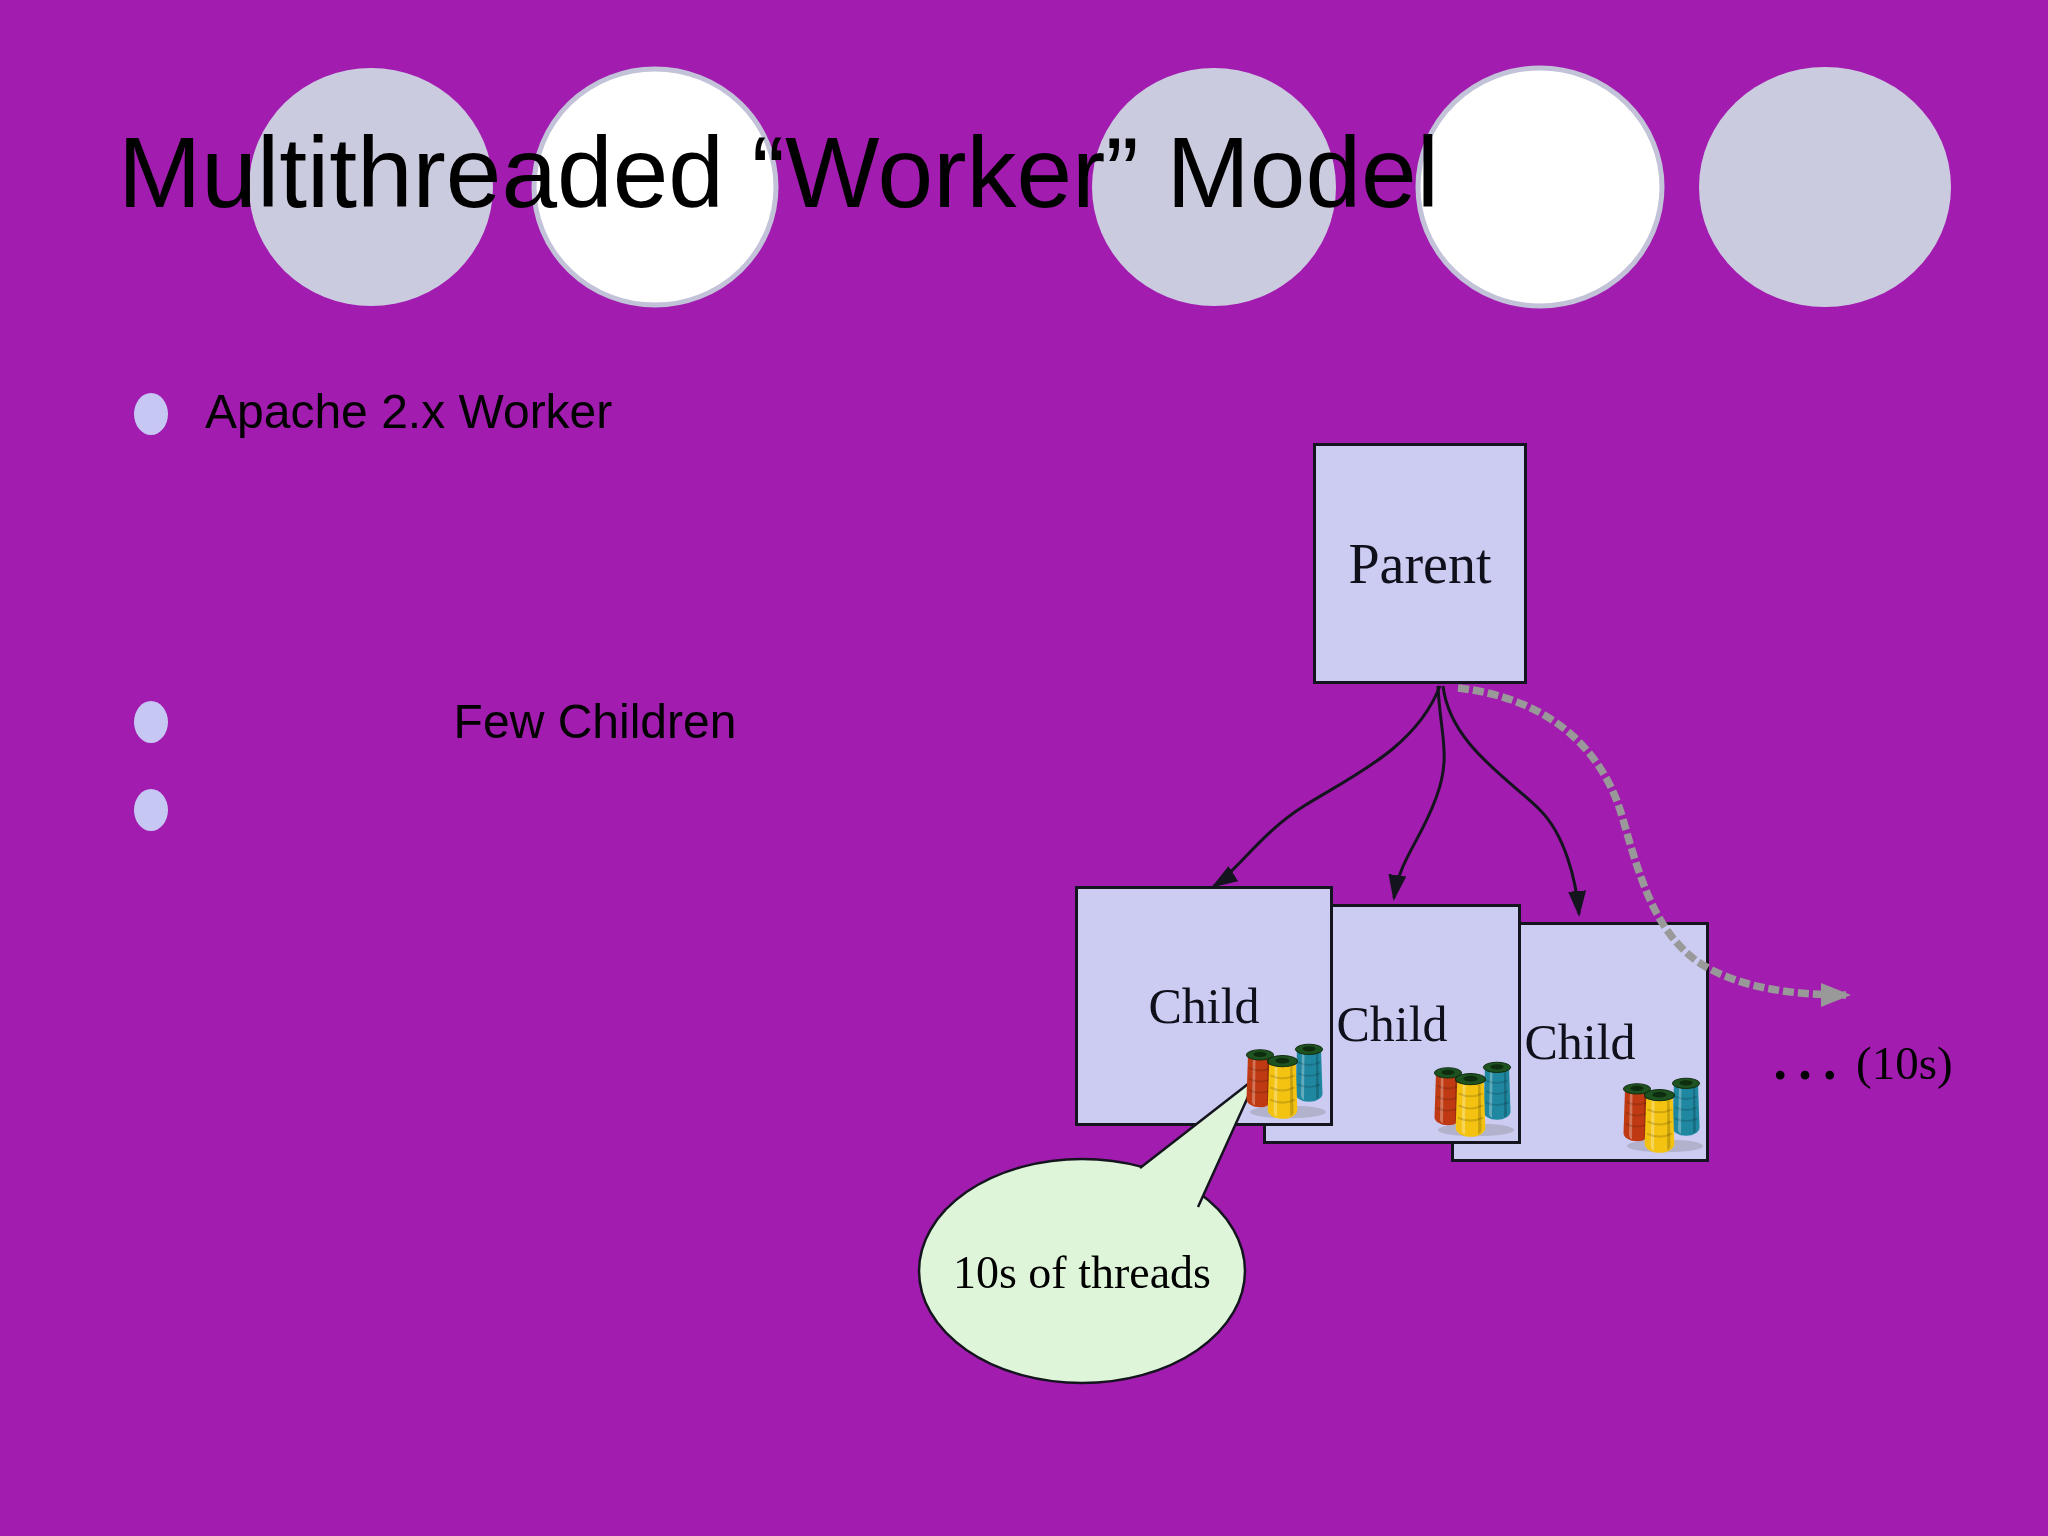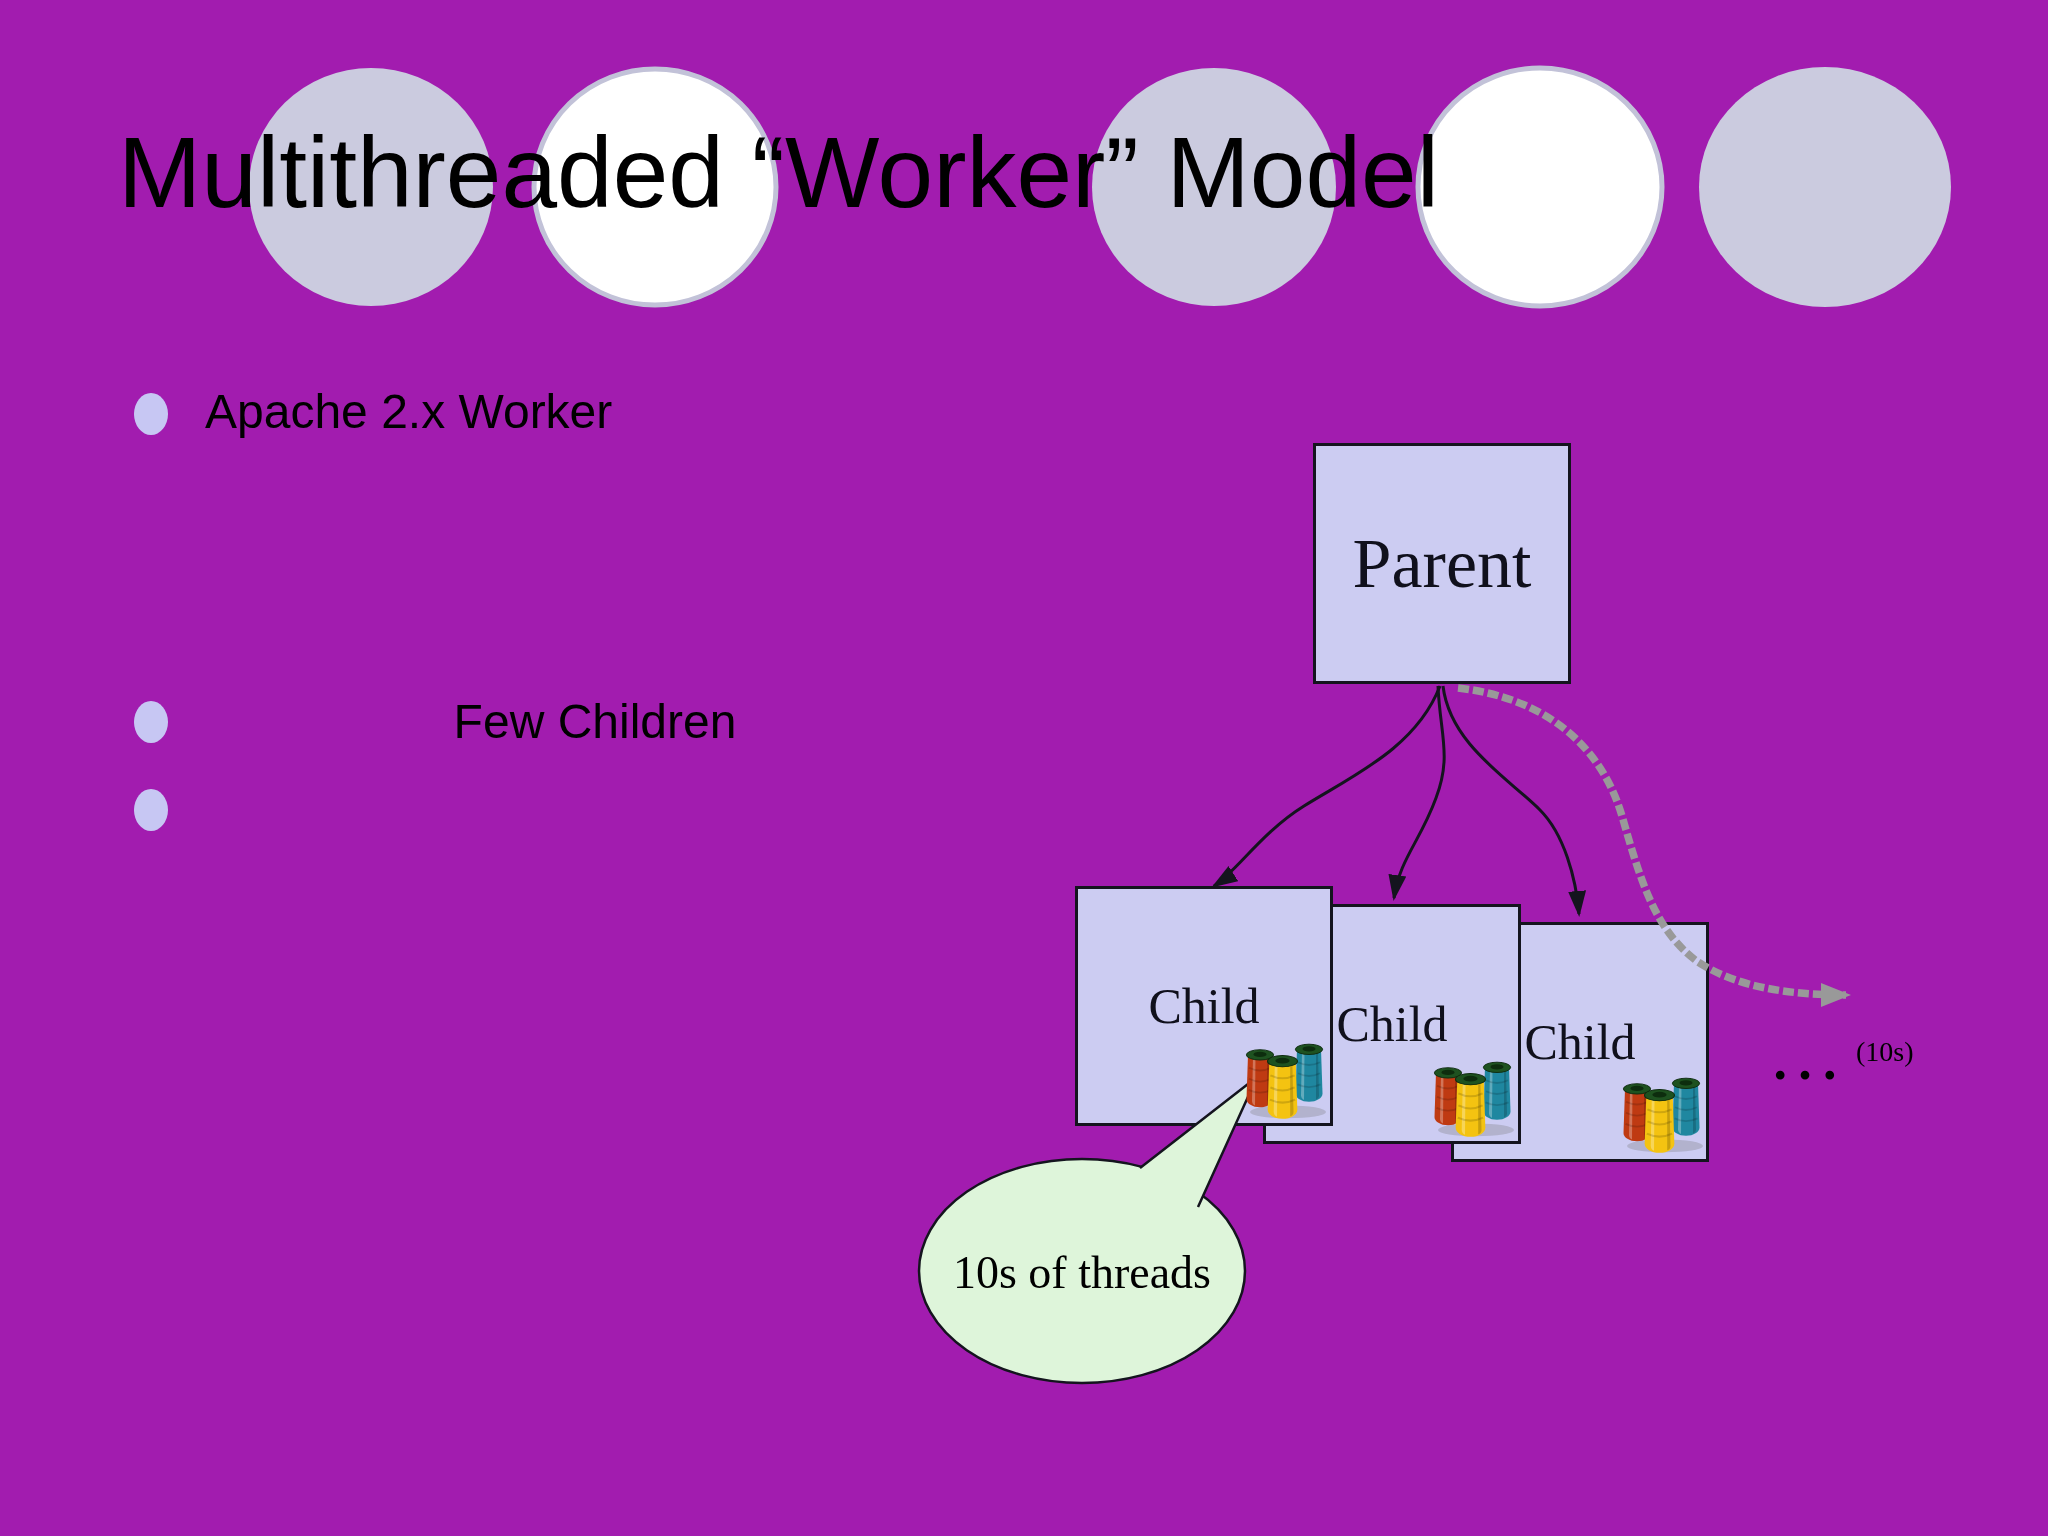--- a/index.html
+++ b/index.html
@@ -27,32 +27,32 @@
   #b1-dot { top:393px; } #b1-text { top:370px; }
   #b2-dot { top:701px; } #b2-text { top:680px;text-align:center; }
   #b3-dot { top:789px; } #b3-text { top:769px; }
 
   .box {
     position:absolute; box-sizing:border-box;
     background:#ccccf2; border:3px solid #14141e;
     display:flex; align-items:center; justify-content:center;
     font-family:"Liberation Serif", serif; color:#10101c;
   }
-  #parent-box { left:1313px; top:443px; width:258px; height:241px; font-size:70px; z-index:3; }
+  #parent-box { left:1313px; top:443px; width:214px; height:241px; font-size:56px; z-index:3; }
   #child3-box { left:1451px; top:922px; width:258px; height:240px; font-size:50px; z-index:3; }
   #child2-box { left:1263px; top:904px; width:258px; height:240px; font-size:50px; z-index:4; }
   #child1-box { left:1075px; top:886px; width:258px; height:240px; font-size:50px; z-index:5; }
 
   .ellipsis {
     position:absolute; left:1768px; top:1012px; z-index:2;
     font-family:"Liberation Serif", serif; font-size:74px; letter-spacing:6px;
   }
   .count-note {
     position:absolute; left:1856px; top:1036px; z-index:2;
-    font-family:"Liberation Serif", serif; font-size:28px;
+    font-family:"Liberation Serif", serif; font-size:47px;
   }
 </style>
 </head>
 <body>
 
 <div class="slide">
 
   <svg class="layer decor" viewBox="0 0 2048 1536">
     <ellipse cx="371" cy="187" rx="122" ry="119" fill="#cbcbdf"></ellipse>
     <ellipse cx="655" cy="187" rx="121" ry="118" fill="#ffffff" stroke="#c2c2d8" stroke-width="5"></ellipse>

